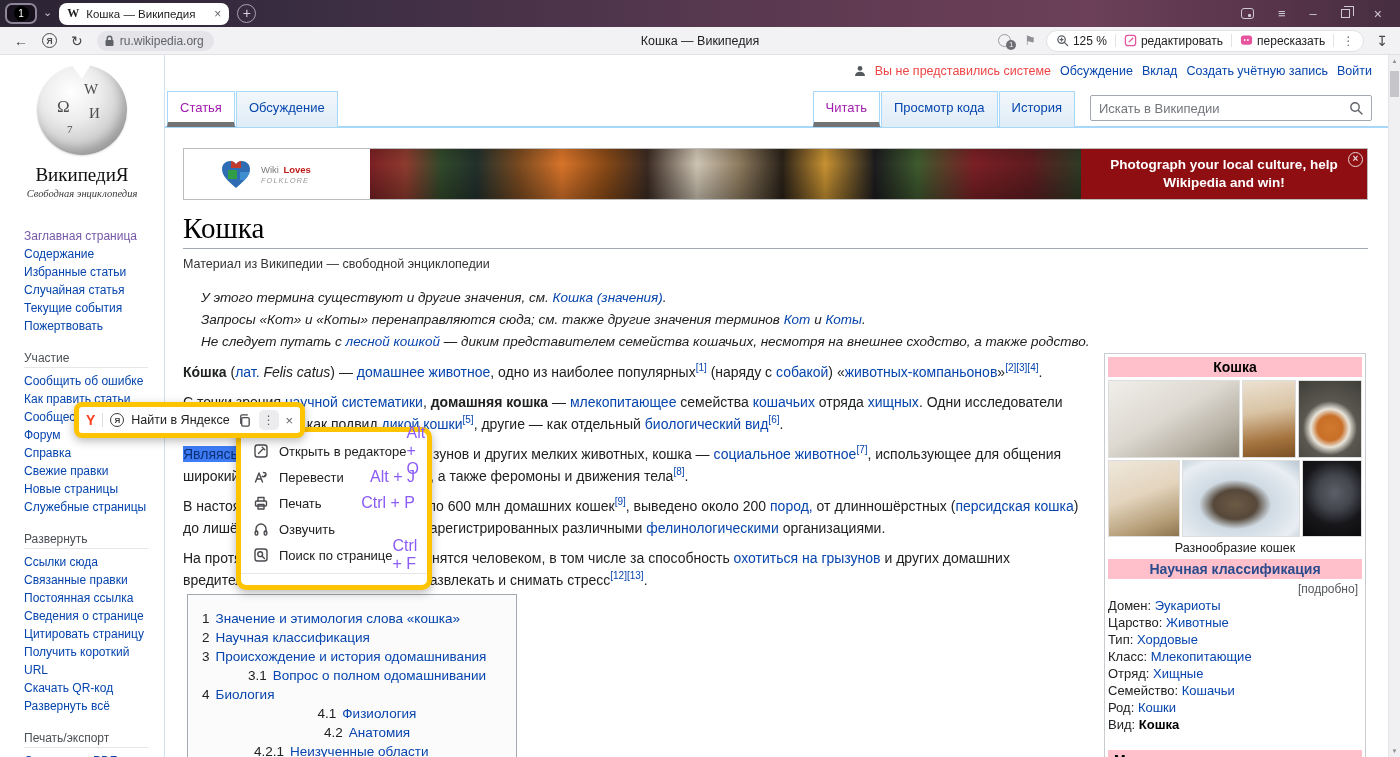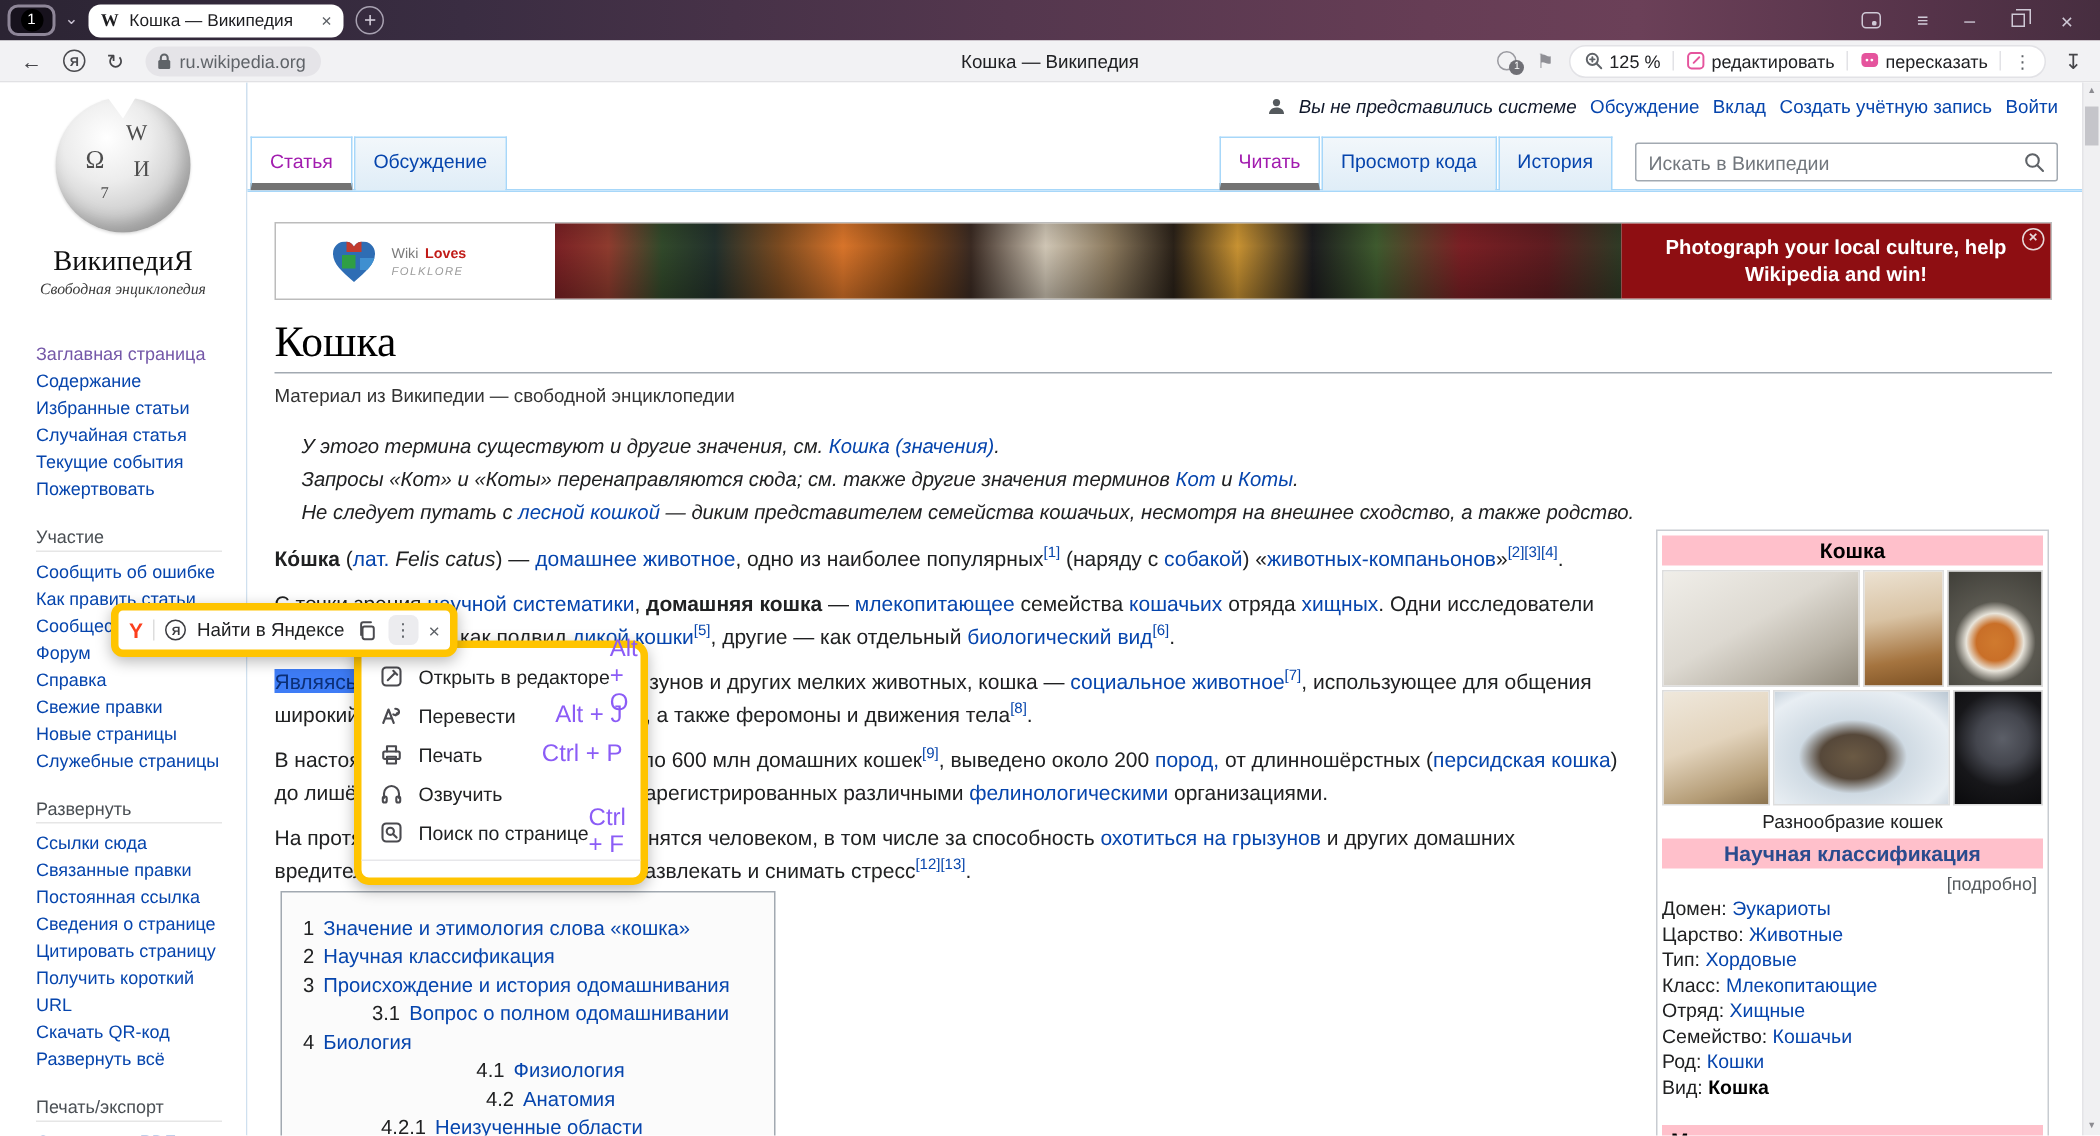--- a/index.html
+++ b/index.html
@@ -78,21 +78,21 @@
   .snav { padding:28px 8px 0 24px; }
   .snav ul { list-style:none; }
   .snav li { line-height:18px; }
   .snav a { color:#0645ad; text-decoration:none; cursor:pointer; }
   .snav a.visited { color:#7457a8; }
   .sec-h { color:#4a4f54; margin:16px 0 4px; border-bottom:1px solid #e6e6e6; padding-bottom:2px; width:124px; }
 
   
   .content-wrap { position:absolute; top:0; left:164px; width:1224px; height:100%; border-left:1px solid #cfe0ef; }
   .personal { position:absolute; top:9px; right:16px; display:flex; align-items:center; gap:9px; font-size:12.5px; }
-  .personal .notice { color:#0f172a;font-style:italic; }
+  .personal .notice { color:#ef4444; }
   .personal a { color:#0645ad; text-decoration:none; }
   .tabs-row { position:absolute; top:39px; left:0; right:0; height:33px; border-bottom:1px solid #a7d7f9; }
   .left-tabs { position:absolute; left:2px; bottom:-1px; display:flex; }
   .right-tabs { position:absolute; right:312px; bottom:-1px; display:flex;padding-left:20px; }
   .wtab { padding:8px 12px 7px; font-size:13px; border:1px solid #a7d7f9; border-bottom:none;
     background:linear-gradient(#f2f7fb,#dfedf7); color:#0645ad; margin-right:1px; cursor:pointer; }
   .wtab.active { background:#fff; color:#a21caf; border-bottom:5px solid #737373; }
   .wsearch { position:absolute; right:16px; bottom:5px; width:282px; height:26px; border:1px solid #a2a9b1;
     border-radius:2px; background:#fff; display:flex; align-items:center; padding:0 8px; }
   .wsearch input { border:none; outline:none; flex:1; font-size:13px; color:#202122; font-family:inherit; }

